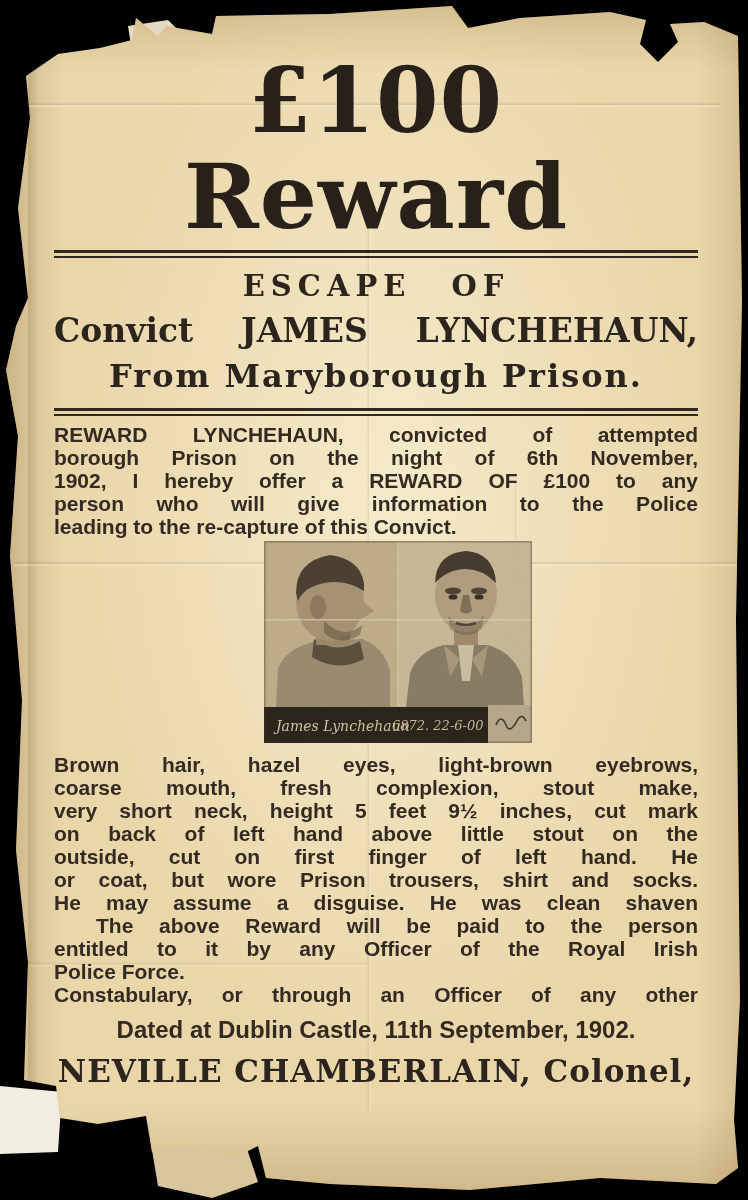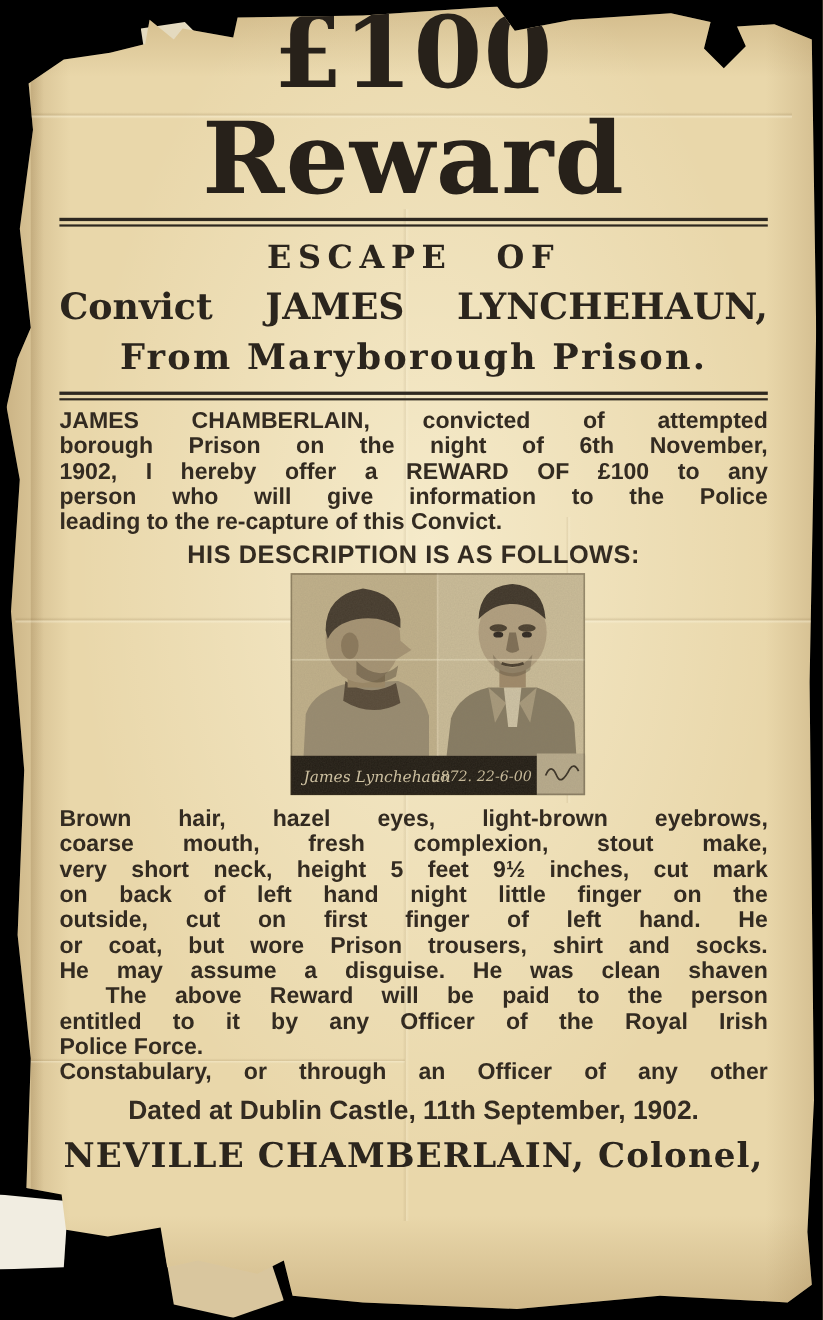--- a/index.html
+++ b/index.html
@@ -50,21 +50,21 @@
   #crease-3{top:962px;left:28px;width:340px;height:5px;opacity:.8;}
   #crease-v1{left:366px;top:190px;width:6px;height:920px;opacity:.7;}
   #crease-v2{left:514px;top:470px;width:5px;height:260px;opacity:.7;}
   #fold-left{position:absolute;left:28px;top:56px;width:12px;height:1050px;
     background:linear-gradient(90deg,rgba(120,88,42,.20),rgba(120,88,42,0));}
 
   
   #content{position:absolute;left:54px;top:0;width:644px;color:#2e2820;}
 
   .title{
-    text-align:center;
+    margin-top:52px;text-align:center;
     font-family:"DejaVu Serif",serif;font-weight:bold;
     font-size:90px;line-height:96px;letter-spacing:1px;color:#27211a;
   }
   .rule-double{margin-top:6px;}
   .rule-double .la{height:3px;background:#2e2820;}
   .rule-double .lb{height:2px;background:#2e2820;margin-top:3px;}
 
   .escape{
     margin-top:11px;text-align:center;
     font-family:"DejaVu Serif",serif;font-weight:bold;
@@ -137,28 +137,27 @@
       <div class="escape">ESCAPE OF</div>
       <div class="convict">Convict JAMES LYNCHEHAUN,</div>
       <div class="fromline">From Maryborough Prison.</div>
 
       <div class="rule-double r2">
         <div class="la"></div>
         <div class="lb"></div>
       </div>
 
       <div class="para" id="intro-para">
-          <div class="jline">JAMES CHAMBERLAIN, convicted of attempted</div>
+          <div class="jline">REWARD LYNCHEHAUN, convicted of attempted</div>
           <div class="jline">borough Prison on the night of 6th November,</div>
           <div class="jline">1902, I hereby offer a REWARD OF £100 to any</div>
           <div class="jline">person who will give information to the Police</div>
           <div class="jline last">leading to the re-capture of this Convict.</div>
         </div>
 
-      <div class="desc-heading">HIS DESCRIPTION IS AS FOLLOWS:</div>
 
       <div id="mugshot-wrap">
         <svg width="268" height="202" viewBox="0 0 268 202">
           <defs>
             <filter id="grain" x="0" y="0" width="100%" height="100%">
               <feTurbulence type="fractalNoise" baseFrequency="0.8" numOctaves="2" stitchTiles="stitch" result="n"></feTurbulence>
               <feColorMatrix in="n" type="matrix" values="0 0 0 0 0.25  0 0 0 0 0.21  0 0 0 0 0.15  0 0 0 0.35 0"></feColorMatrix>
             </filter>
           </defs>
 
@@ -204,21 +203,21 @@
 
           <rect x="0" y="0" width="268" height="202" filter="url(#grain)" opacity="0.5"></rect>
           <rect x="0.8" y="0.8" width="266.4" height="200.4" fill="none" stroke="rgba(60,50,30,0.35)" stroke-width="1.6"></rect>
         </svg>
       </div>
 
       <div class="para" id="desc-para">
           <div class="jline">Brown hair, hazel eyes, light-brown eyebrows,</div>
           <div class="jline">coarse mouth, fresh complexion, stout make,</div>
           <div class="jline">very short neck, height 5 feet 9½ inches, cut mark</div>
-          <div class="jline">on back of left hand night little finger on the</div>
+          <div class="jline">on back of left hand above little stout on the</div>
           <div class="jline">outside, cut on first finger of left hand.  He</div>
           <div class="jline">or coat, but wore Prison trousers, shirt and socks.</div>
           <div class="jline">He may assume a disguise.  He was clean shaven</div>
         </div>
       <div class="para indent" id="reward-para">
           <div class="jline">The above Reward will be paid to the person</div>
           <div class="jline">entitled to it by any Officer of the Royal Irish</div>
           <div class="jline last">Police Force.</div>
           <div class="jline">Constabulary, or through an Officer of any other</div>
         </div>

